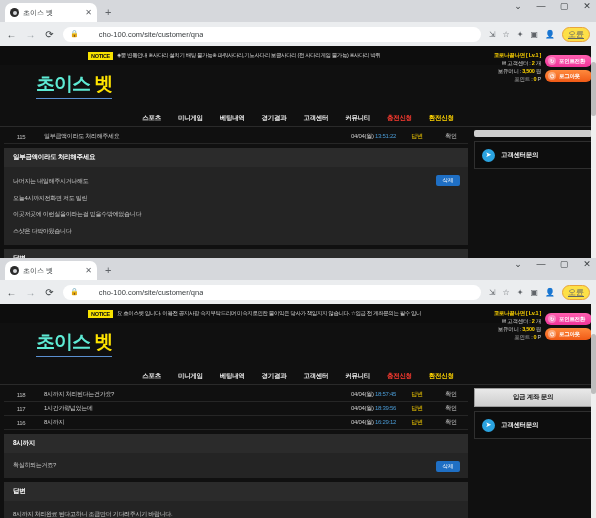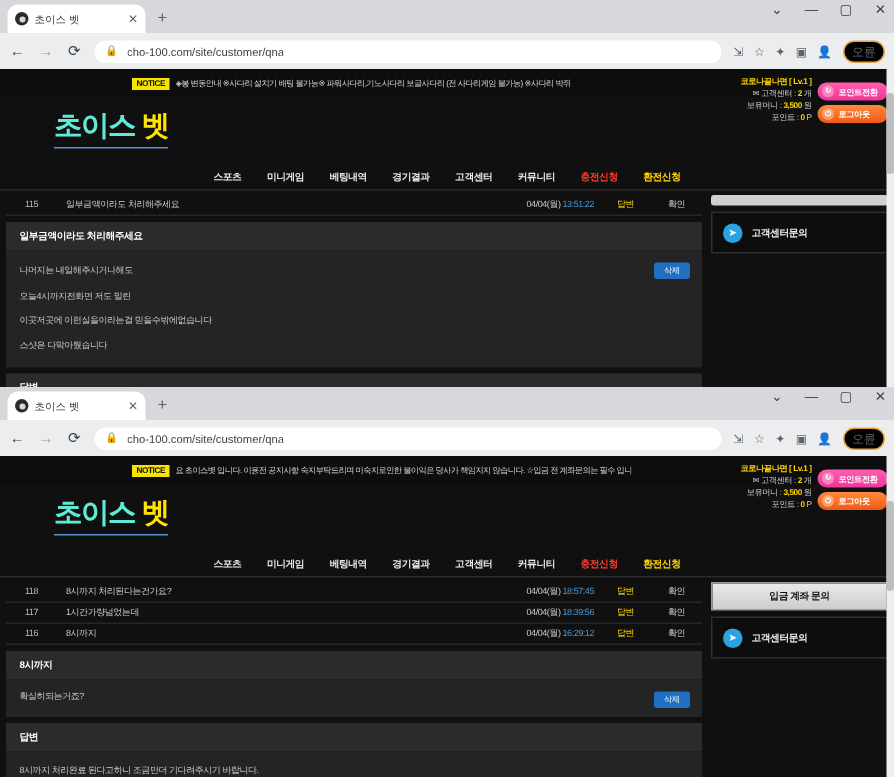--- a/index.html
+++ b/index.html
@@ -15,26 +15,26 @@
   .favicon:after{content:"";position:absolute;left:2.5px;top:2.5px;width:4px;height:4px;border-radius:50%;background:#d6d8dc;}
   .tabtitle{font-size:7px;color:#3c4043;white-space:nowrap;overflow:hidden;flex:1;}
   .tabclose{font-size:8px;color:#5f6368;line-height:1;}
   .newtab{margin-left:8px;margin-bottom:4px;font-size:11px;color:#5f6368;line-height:1;}
   .wctrl{position:absolute;right:4px;top:2px;display:flex;gap:13px;align-items:center;color:#3c4043;font-size:9px;}
   .wctrl span{line-height:1;width:10px;text-align:center;}
 
   .navbar{height:24px;background:#ebedef;display:flex;align-items:center;padding:0 6px;gap:8px;}
   .navicon{font-size:10px;color:#3c4043;width:11px;text-align:center;}
   .navicon.dim{color:#9aa0a6;}
-  .omnibox{flex:1;height:15px;background:#fff;border-radius:8px;display:flex;align-items:center;padding:0 7px;gap:6px;}
+  .omnibox{flex:1;height:15px;background:#fff;border-radius:8px;display:flex;align-items:center;padding:0 7px;gap:20px;}
   .lock{font-size:7px;color:#5f6368;}
   .url{font-size:7.5px;color:#3c4043;white-space:nowrap;overflow:hidden;}
   .tbicons{display:flex;align-items:center;gap:7px;}
   .tbicons span{font-size:8px;color:#5f6368;}
-  .profile-pill{border:1px solid #e8a33d;border-radius:9px;padding:1px 5px;font-size:6px;color:#b06000;background:#000000;}
+  .profile-pill{border:1px solid #e8a33d;border-radius:9px;padding:1px 5px;font-size:6px;color:#b06000;background:#fde047;text-decoration:underline;}
 
   
   .site{position:relative;background:#101010;height:calc(100% - 46px);overflow:hidden;}
   .notice{height:19px;background:#0d0d0d;display:flex;align-items:center;padding-left:88px;gap:4px;overflow:hidden;white-space:nowrap;}
   .badge-notice{background:#f7e200;color:#111;font-size:5.5px;font-weight:bold;padding:1px 3px;letter-spacing:-0.3px;flex:0 0 auto;}
   .notice-text{font-size:5.5px;color:#d8d8d8;letter-spacing:-0.4px;overflow:hidden;}
 
   .hdr{position:relative;height:46px;background:#101010;}
   .logo{position:absolute;left:36px;top:6px;font-size:19px;font-weight:bold;letter-spacing:-1px;border-bottom:1px solid #5b8fd0;padding-bottom:1px;}
   .logo .a{color:#5eead4;}

